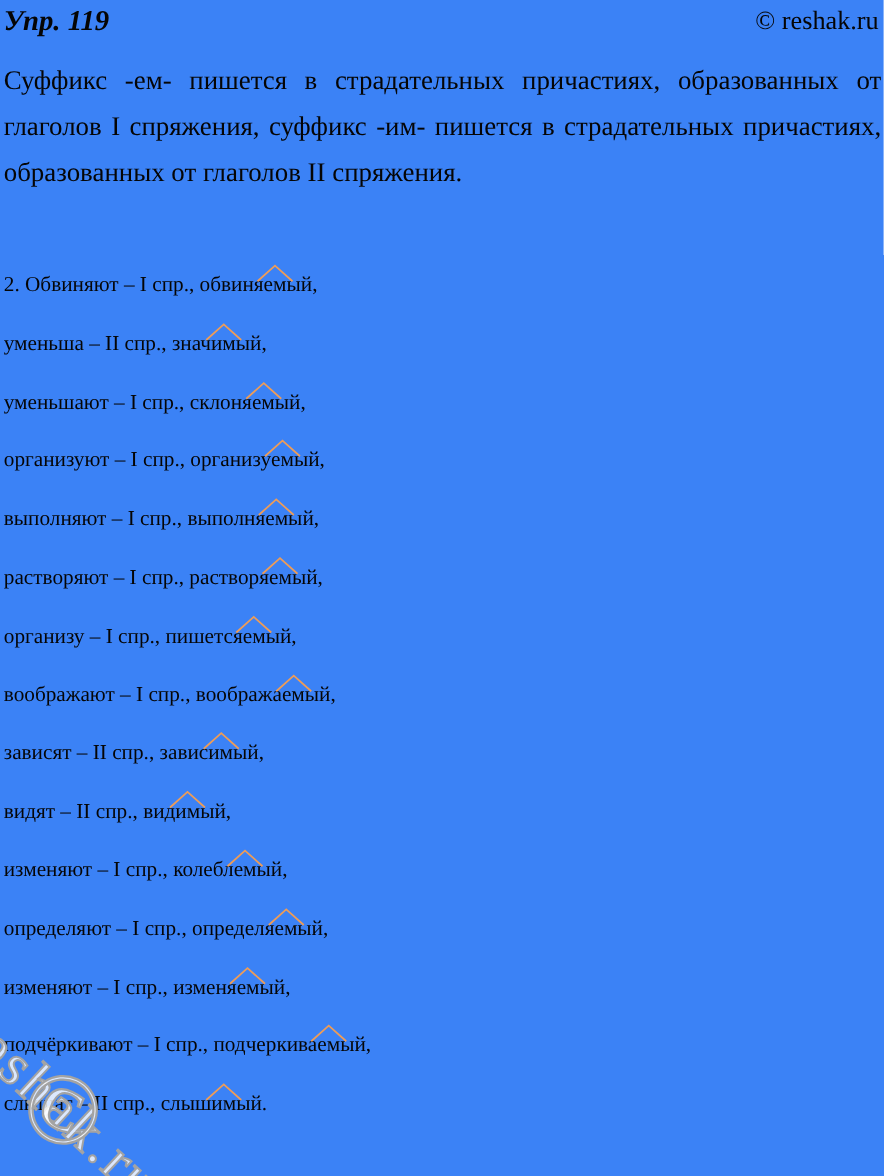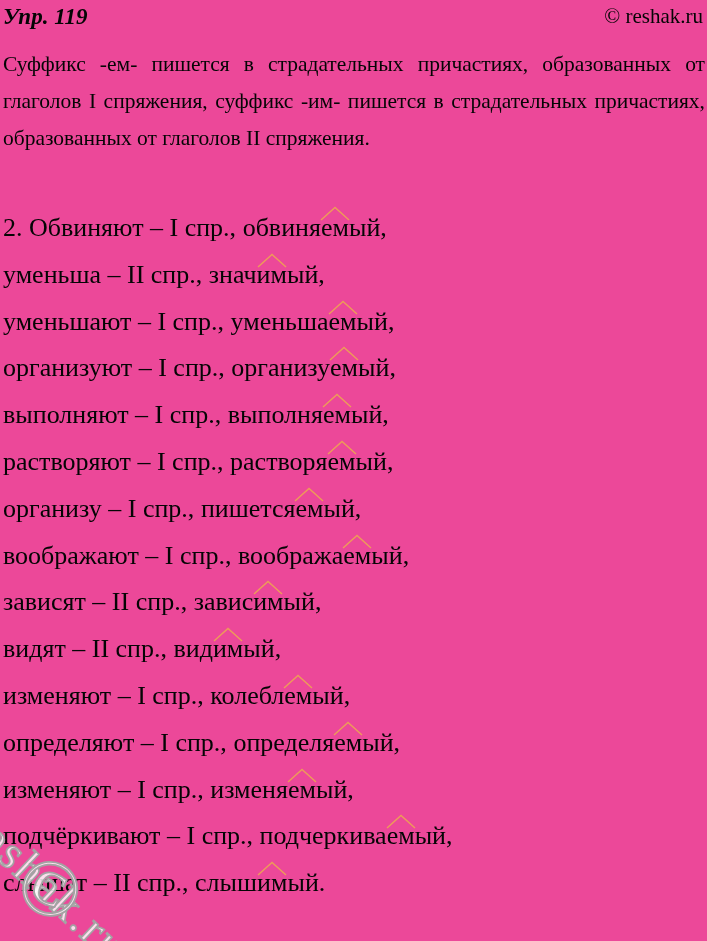--- a/index.html
+++ b/index.html
@@ -1,40 +1,40 @@
 <!DOCTYPE html>
 <html style="--caret: #ED9C58;"><head>
 <meta charset="utf-8">
 <style>
   html,body { margin:0; padding:0; background:#ffffff; }
   .page {
     position:relative;
     width:707px; height:941px;
     box-sizing:border-box;
     padding:3px 2px 0 3px;
-    background:#ec4899;
+    background:#3b82f6;
     overflow:hidden;
     font-family:"Liberation Serif", serif;
     color:#050505;
   }
   .header { display:flex; justify-content:space-between; align-items:flex-start; height:32px; }
   .exercise-title { font-weight:bold; font-style:italic; font-size:23px; line-height:28px; }
   .copyright { font-size:21px; line-height:26px; padding-right:2px;text-align:center; }
 
   .intro {
     margin:11px 0 0 0;
     font-size:21.5px;
     line-height:37px;
     text-align:justify;
   }
   .intro .sfx { }
 
   .list { margin-top:48px; }
   .row {
-    font-size:26px;
+    font-size:17px;
     line-height:46.8px;
     height:46.8px;
     white-space:pre;
   }
   .suf { position:relative; }
   .caret {
     position:absolute;
     left:50%;
     top:-7px;
     transform:translateX(-50%);
@@ -80,21 +80,21 @@
 
   <div class="list">
   <div class="row"><span class="lead">2. Обвиняют – I спр., </span><span class="stem">обвиня</span><span class="suf"><svg class="caret" width="32" height="15" viewBox="0 0 32 15">
             <polyline points="2,14 16,1.5 30,14" fill="none" stroke="currentColor" stroke-width="1.4"></polyline>
           </svg><span class="suf-t">ем</span></span><span class="tail">ый,</span></div>
 
   <div class="row"><span class="lead">уменьша – II спр., </span><span class="stem">знач</span><span class="suf"><svg class="caret" width="32" height="15" viewBox="0 0 32 15">
             <polyline points="2,14 16,1.5 30,14" fill="none" stroke="currentColor" stroke-width="1.4"></polyline>
           </svg><span class="suf-t">им</span></span><span class="tail">ый,</span></div>
 
-  <div class="row"><span class="lead">уменьшают – I спр., </span><span class="stem">уменьша</span><span class="suf"><svg class="caret" width="32" height="15" viewBox="0 0 32 15">
+  <div class="row"><span class="lead">уменьшают – I спр., </span><span class="stem">склоня</span><span class="suf"><svg class="caret" width="32" height="15" viewBox="0 0 32 15">
             <polyline points="2,14 16,1.5 30,14" fill="none" stroke="currentColor" stroke-width="1.4"></polyline>
           </svg><span class="suf-t">ем</span></span><span class="tail">ый,</span></div>
 
   <div class="row"><span class="lead">организуют – I спр., </span><span class="stem">организу</span><span class="suf"><svg class="caret" width="32" height="15" viewBox="0 0 32 15">
             <polyline points="2,14 16,1.5 30,14" fill="none" stroke="currentColor" stroke-width="1.4"></polyline>
           </svg><span class="suf-t">ем</span></span><span class="tail">ый,</span></div>
 
   <div class="row"><span class="lead">выполняют – I спр., </span><span class="stem">выполня</span><span class="suf"><svg class="caret" width="32" height="15" viewBox="0 0 32 15">
             <polyline points="2,14 16,1.5 30,14" fill="none" stroke="currentColor" stroke-width="1.4"></polyline>
           </svg><span class="suf-t">ем</span></span><span class="tail">ый,</span></div>

